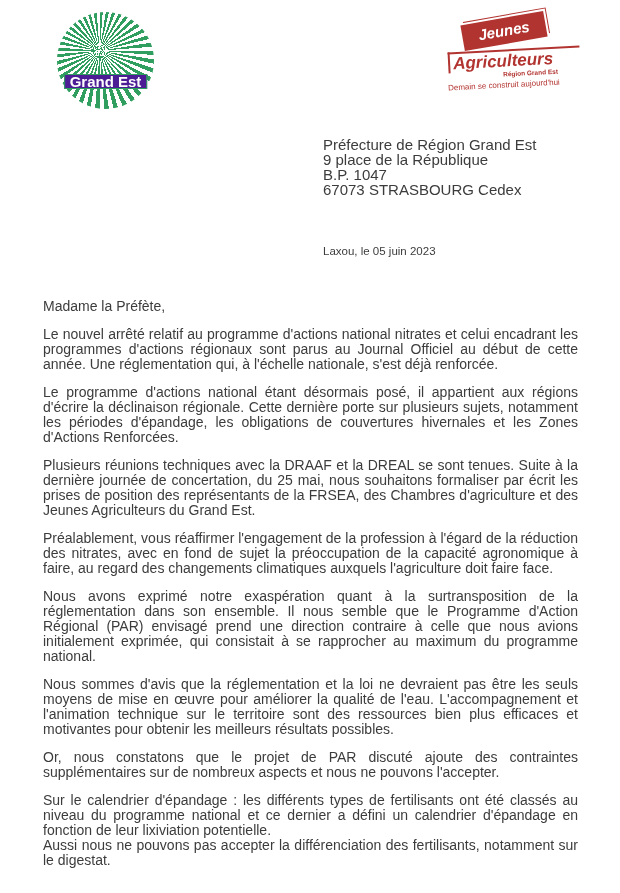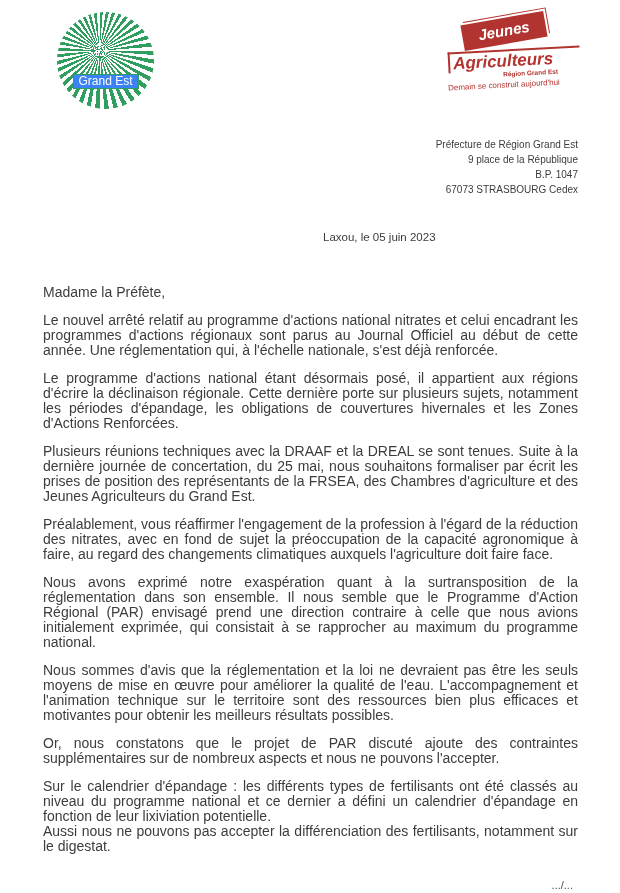--- a/index.html
+++ b/index.html
@@ -26,22 +26,22 @@
     text-align:center;
     font-family:"DejaVu Serif","Liberation Serif",serif;
     font-weight:bold; font-style:italic; font-size:30px; line-height:30px;
     color:#ffffff;
     -webkit-text-stroke:1.5px #2f9e5f;
     text-shadow:0 0 1px #2f9e5f;
     letter-spacing:-1px;
   }
   .frsea-region {
     position:absolute; top:62px; left:50%; transform:translateX(-50%);
-    border:1.5px solid #2f9e5f; background:#3b82f6;
-    color:#ffffff; font-weight:normal; font-size:12px; line-height:13px;
+    border:1.5px solid #2f9e5f; background:#4c1d95;
+    color:#ffffff; font-weight:bold; font-size:15px; line-height:13px;
     padding:0 5px; white-space:nowrap;
   }
 
   .ja-logo { position:absolute; right:40px; top:18px; width:132px; }
   .ja-banner {
     width:84px; height:26px; margin-left:14px;
     background:#b23430; transform:rotate(-10deg);
     color:#ffffff; font-style:italic; font-weight:bold; font-size:15px;
     text-align:center; line-height:26px;
     box-shadow:2px -2px 0 0 #ffffff, 3px -3px 0 0 #b23430;
@@ -58,22 +58,22 @@
     text-align:right; padding-right:22px; transform:rotate(-3deg);
   }
   .ja-tagline {
     margin-top:3px; color:#b23430; font-size:8px; line-height:9px;
     transform:rotate(-3deg); white-space:nowrap;
   }
 
   
   .content { padding:0 42px 0 43px; }
 
-  .recipient-block { margin:12px 0 0 280px; font-size:10px; line-height:15px;text-align:right; }
-  .dateline { margin:33px 0 0 280px; font-size:11.5px; line-height:15px; }
+  .recipient-block { margin:12px 0 0 280px; font-size:15px; line-height:15px; }
+  .dateline { margin:47px 0 0 280px; font-size:11.5px; line-height:15px; }
 
   .letter-body { margin-top:40px; font-size:14px; line-height:15px; }
   .salutation { margin-bottom:10px; }
   .letter-body p { text-align:justify; margin:0 0 13px 0; }
   .letter-body p.no-gap-after { margin-bottom:0; }
   .letter-body p.no-gap { margin:0; }
 
   .continuation {
     margin-top:25px; padding-right:5px;
     text-align:right; font-size:11px; color:#4a4f52;

